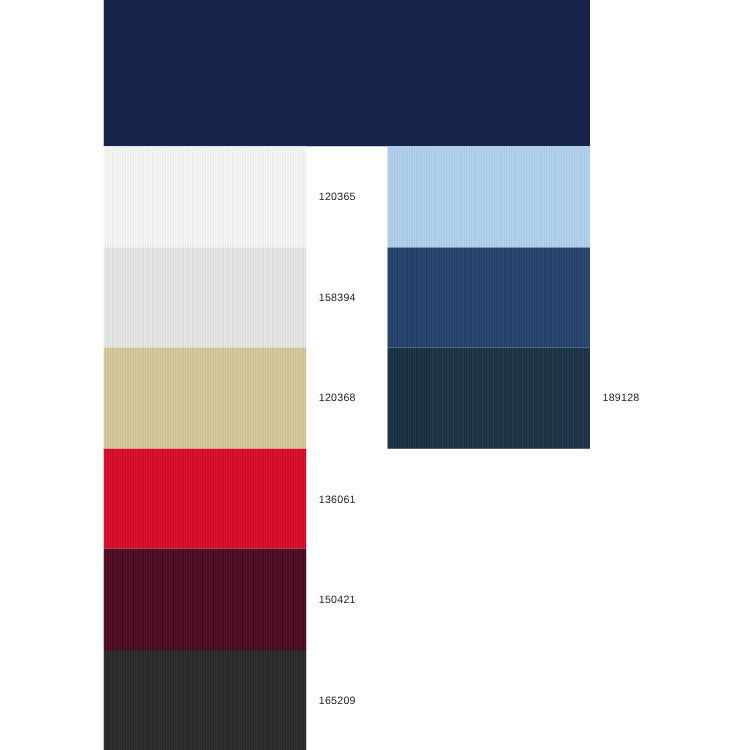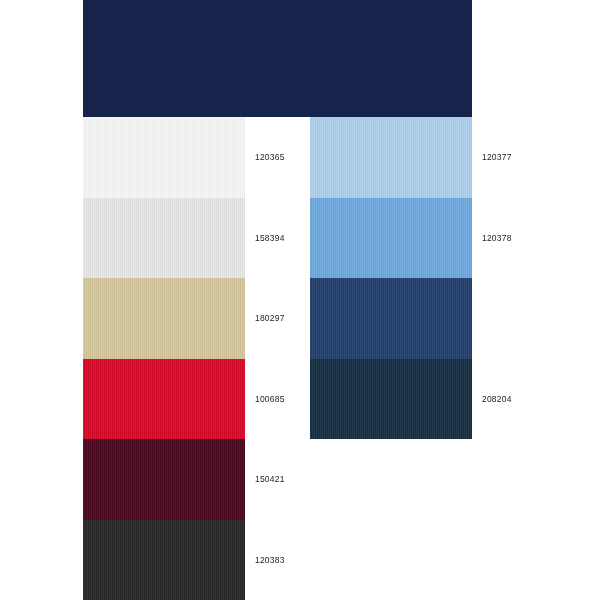--- a/index.html
+++ b/index.html
@@ -108,60 +108,55 @@
         <div class="swatch-label">120365</div>
       </div>
 
       <div class="swatch-row">
         <div class="swatch-chip" style="background: rgb(229, 230, 230);"></div>
         <div class="swatch-label">158394</div>
       </div>
 
       <div class="swatch-row">
         <div class="swatch-chip" style="background: rgb(212, 199, 155);"></div>
-        <div class="swatch-label">180297</div>
+        <div class="swatch-label">120368</div>
       </div>
 
       <div class="swatch-row">
         <div class="swatch-chip" style="background: rgb(215, 11, 43);"></div>
-        <div class="swatch-label">100685</div>
+        <div class="swatch-label">136061</div>
       </div>
 
       <div class="swatch-row">
         <div class="swatch-chip" style="background: rgb(77, 10, 34);"></div>
         <div class="swatch-label">150421</div>
       </div>
 
       <div class="swatch-row">
         <div class="swatch-chip" style="background: rgb(43, 40, 40);"></div>
-        <div class="swatch-label">120383</div>
+        <div class="swatch-label">165209</div>
       </div>
 
     </div>
 
     <div class="swatch-column" id="column-right">
 
       <div class="swatch-row">
         <div class="swatch-chip" style="background: rgb(175, 207, 235);"></div>
-        <div class="swatch-label">120377</div>
       </div>
 
-      <div class="swatch-row">
-        <div class="swatch-chip" style="background: rgb(111, 169, 221);"></div>
-        <div class="swatch-label">120378</div>
-      </div>
 
 
       <div class="swatch-row">
         <div class="swatch-chip" style="background: rgb(37, 64, 110);"></div>
       </div>
 
 
       <div class="swatch-row">
         <div class="swatch-chip" style="background: rgb(23, 48, 66);"></div>
-        <div class="swatch-label">208204</div>
+        <div class="swatch-label">189128</div>
       </div>
 
     </div>
 
   </div>
 
 </div>
 
 </body></html>

